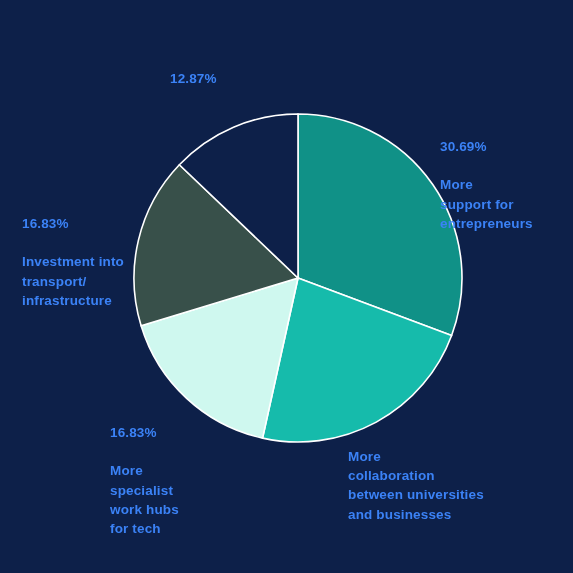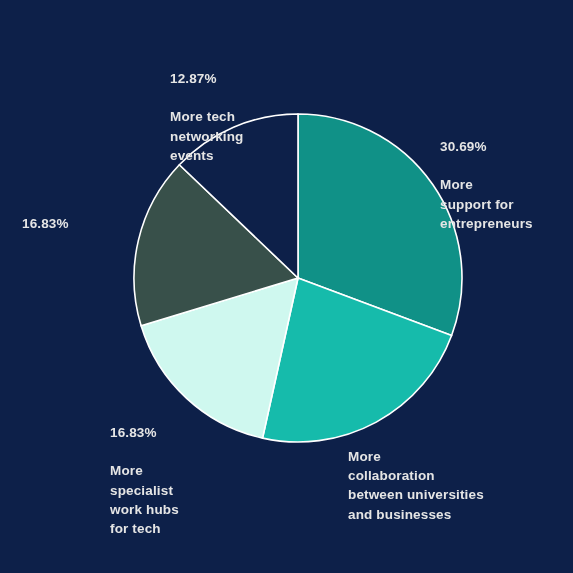--- a/index.html
+++ b/index.html
@@ -24,21 +24,21 @@
   svg#pie-svg {
     position: absolute;
     left: 0;
     top: 0;
     width: 573px;
     height: 573px;
     display: block;
   }
   .callout {
     position: absolute;
-    color: #e5e5e5;
+    color: #3b82f6;
     font-weight: bold;
     font-size: 13.5px;
     line-height: 1.42;
     letter-spacing: 0.15px;
     white-space: pre-line;
   }
   .callout .pct {
     display: block;
   }
   .callout .desc {
@@ -61,23 +61,20 @@
         <path d="M 298 278 L 298.000 114.000 A 164 164 0 0 1 451.619 335.421 Z" fill="#109187" stroke="#ffffff" stroke-width="1.6" stroke-linejoin="round"></path>
         <path d="M 298 278 L 451.619 335.421 A 164 164 0 0 1 262.573 438.128 Z" fill="#16bbab" stroke="#ffffff" stroke-width="1.6" stroke-linejoin="round"></path>
         <path d="M 298 278 L 262.573 438.128 A 164 164 0 0 1 141.108 325.759 Z" fill="#cff8ef" stroke="#ffffff" stroke-width="1.6" stroke-linejoin="round"></path>
         <path d="M 298 278 L 141.108 325.759 A 164 164 0 0 1 179.361 164.771 Z" fill="#38504a" stroke="#ffffff" stroke-width="1.6" stroke-linejoin="round"></path>
         <path d="M 298 278 L 179.361 164.771 A 164 164 0 0 1 298.000 114.000 Z" fill="#0d2049" stroke="#ffffff" stroke-width="1.6" stroke-linejoin="round"></path>
       </g>
   </svg>
 
   <div class="callout" id="label-networking">
     <span class="pct">12.87%</span>
-    <span class="desc">More tech
-networking
-events</span>
   </div>
 
   <div class="callout" id="label-support">
     <span class="pct">30.69%</span>
     <span class="desc">More
 support for
 entrepreneurs</span>
   </div>
 
   <div class="callout" id="label-collab">
@@ -90,15 +87,18 @@
   <div class="callout" id="label-hubs">
     <span class="pct">16.83%</span>
     <span class="desc">More
 specialist
 work hubs
 for tech</span>
   </div>
 
   <div class="callout" id="label-transport">
     <span class="pct">16.83%</span>
+    <span class="desc">Investment into
+transport/
+infrastructure</span>
   </div>
 
 </div>
 
 </body></html>

